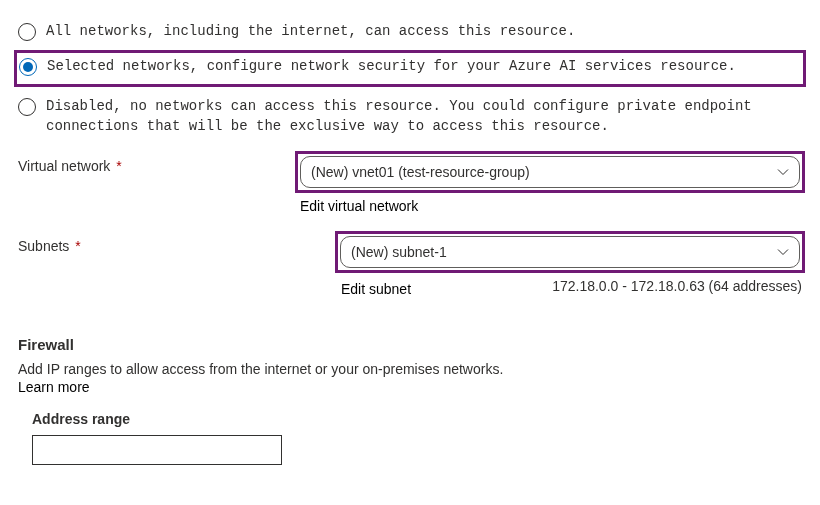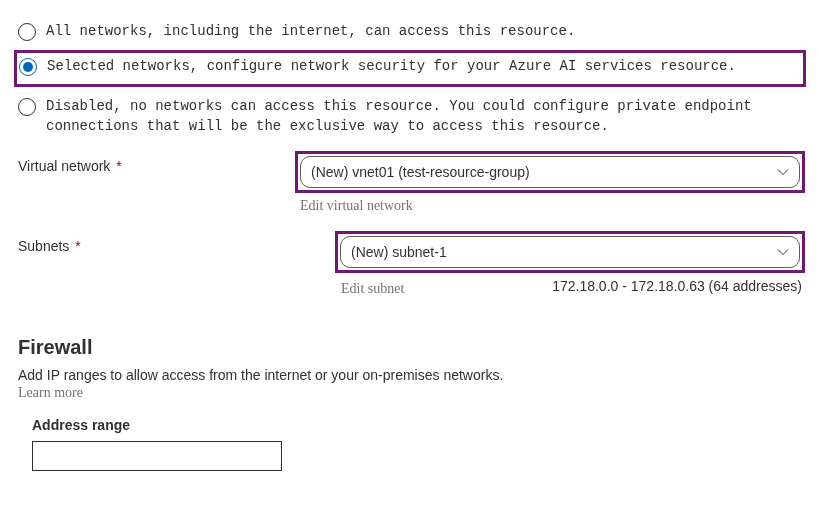--- a/index.html
+++ b/index.html
@@ -31,24 +31,24 @@
       padding: 0px 2px 2px 2px;
       margin: -2px -4px 6px -4px;
     }
     .select-box {
       height: 32px; border: 1px solid #605e5c; border-radius: 10px;
       display: flex; align-items: center; justify-content: space-between;
       padding: 0 10px; background: #fff; width: 100%;
       font-size: 14px;
     }
     .chevron svg { display: block; }
-    .link-action { color: #737373; font-size: 14px; margin: 8px 0 18px 2px; display: inline-block; cursor: pointer; font-family: Liberation Serif, serif; }
+    .link-action { color: #000000; font-size: 14px; margin: 8px 0 18px 2px; display: inline-block; cursor: pointer; }
     .subtext-row { display: flex; justify-content: space-between; margin-top: 8px; margin-bottom: 18px;}
     .ip-text { color: #323130; font-size: 14px;}
-    h3.section-h { font-weight: 600; font-size: 20px; margin-top: 18px; margin-bottom: 8px;}
+    h3.section-h { font-weight: 600; font-size: 15px; margin-top: 18px; margin-bottom: 8px;}
     .section-desc { font-size: 14px; margin-bottom: 2px;}
     .col-label-indent { margin-left: 14px; font-weight: 600; font-size: 14px; margin-top: 10px; margin-bottom: 8px;}
     .text-input {
       height: 30px; width: 250px; border: 1px solid #323130;
       margin-left: 14px; padding: 0 6px; font-size: 14px; background:#fff;
     }
     .vn-row { margin-top: 4px; }
   </style>
 </head>
 <body>

